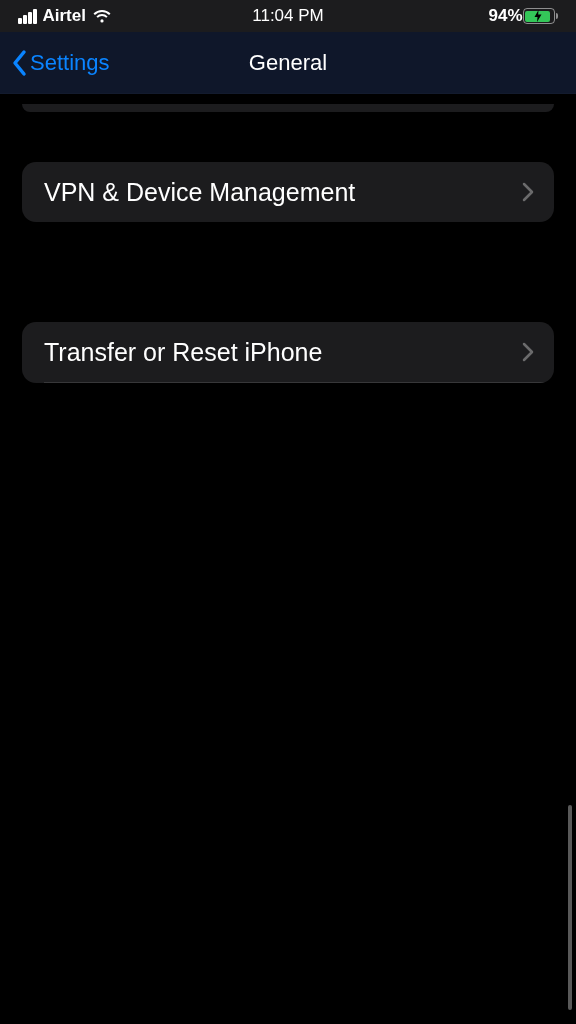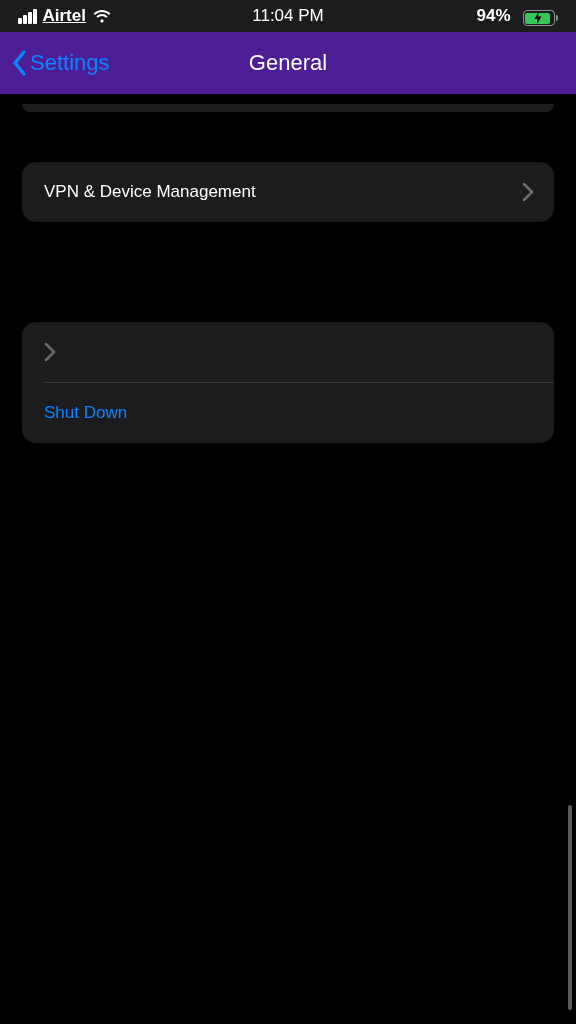--- a/index.html
+++ b/index.html
@@ -25,32 +25,31 @@
       justify-content: space-between;
       padding: 0 18px 0 18px;
       background: #1c1c1e;
       font-size: 17px;
       font-weight: 600;
     }
     .status-left {
       display: flex;
       align-items: center;
       gap: 6px;
-      text-decoration: underline;
     }
     .status-center {
       position: absolute;
       left: 50%;
       transform: translateX(-50%);
       font-weight: 400;
     }
     .status-right {
       display: flex;
-      align-items: flex-end;
-      gap: 12px;
+      align-items: center;
+      gap: 0;
     }
     .signal-bars {
       display: flex;
       align-items: flex-end;
       gap: 1.5px;
     }
     .signal-bars span {
       width: 3.5px;
       background: #fff;
       border-radius: 1px;
@@ -89,21 +88,21 @@
       width: 2px;
       height: 6px;
       background: rgba(255,255,255,0.5);
       border-radius: 0 2px 2px 0;
       margin-left: 1.5px;
     }
     .bolt svg{width:8px;height:12px;display:block;}
     
     .nav-header {
       height: 62px;
-      background: #4c1d95;
+      background: #0f172a;
       display: flex;
       align-items: center;
       position: relative;
       padding: 0 10px;
       border-bottom: 1px solid rgba(255,255,255,0.02);
     }
     .back-button {
       display: flex;
       align-items: center;
       gap: 2px;
@@ -144,21 +143,21 @@
     .gap-med{height:50px;}
     .row {
       min-height: 60px;
       display: flex;
       align-items: center;
       justify-content: space-between;
       padding: 0 20px 0 22px;
       cursor: pointer;
     }
     .row-label {
-      font-size: 17px;
+      font-size: 25px;
       font-weight: 400;
       color: #fff;
     }
     .row-label.blue {
       color: #0a84ff;
     }
     .chevron-right svg{
       width: 12px;
       height: 20px;
       display:block;
@@ -244,27 +243,25 @@
     </div>
   </div>
 
   <div class="gap-med"></div>
 
 
   <div class="gap-med"></div>
 
   <div class="group">
     <div class="row">
+      <span class="row-label">Transfer or Reset iPhone</span>
       <span class="chevron-right">
         <svg viewBox="0 0 12 20">
             <path d="M2 2 L10 10 L2 18" stroke="rgba(255,255,255,0.35)" stroke-width="2.5" fill="none" stroke-linecap="round" stroke-linejoin="round"></path>
           </svg>
       </span>
     </div>
     <div class="divider"></div>
-    <div class="row">
-      <span class="row-label blue">Shut Down</span>
-    </div>
   </div>
 
 </div>
 
 <div class="scroll-indicator"></div>
 
 </body></html>

